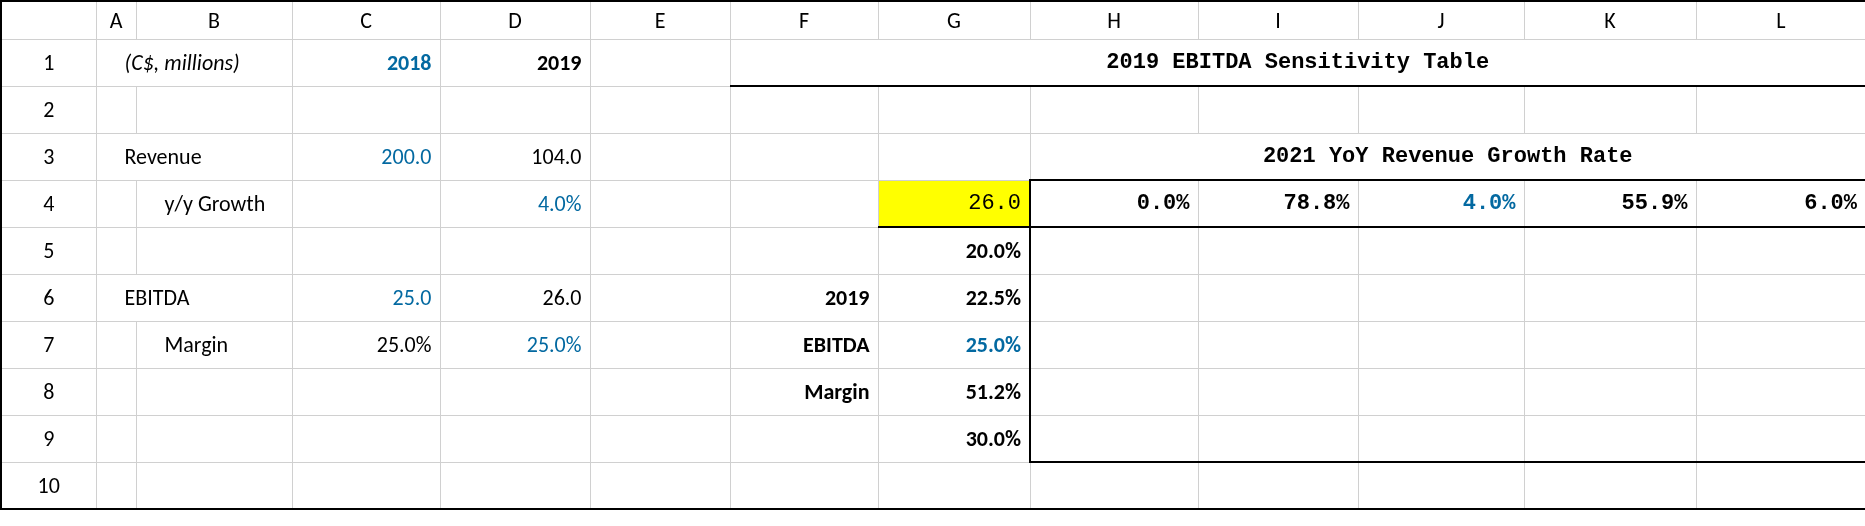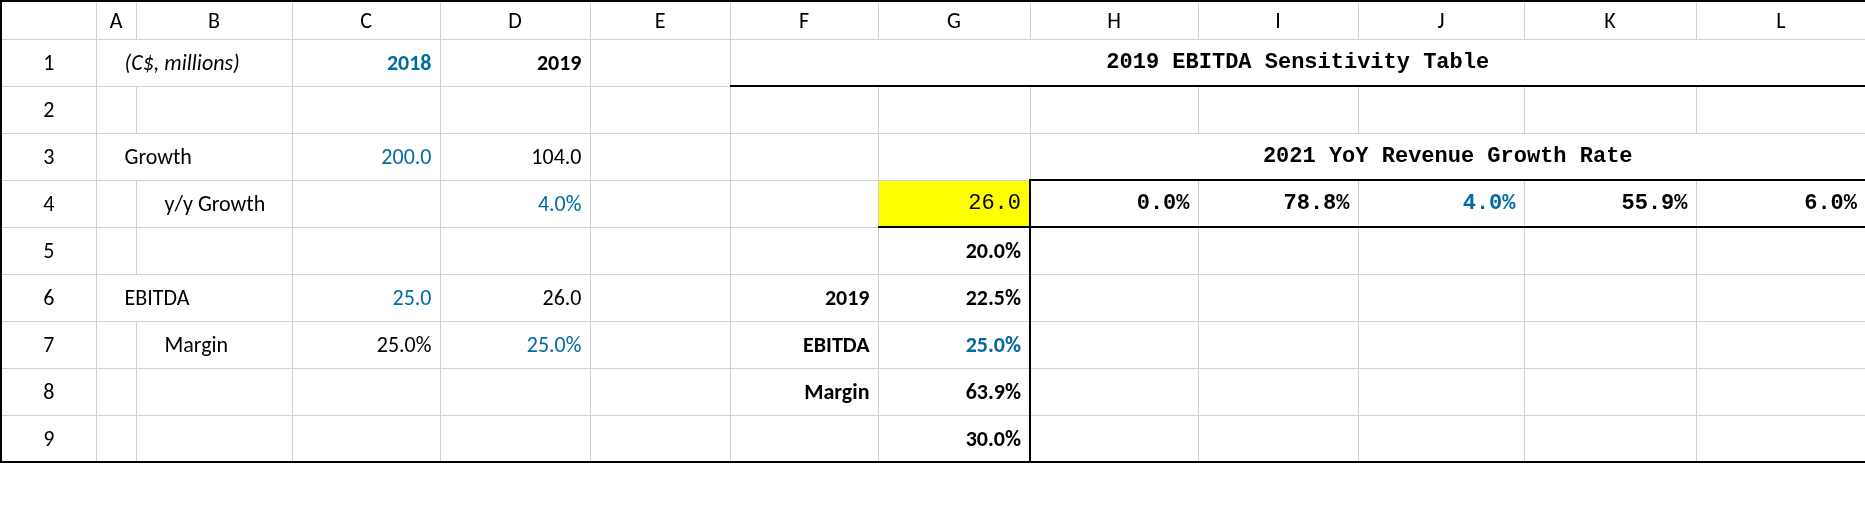--- a/index.html
+++ b/index.html
@@ -109,21 +109,21 @@
     <td></td>
     <td></td>
     <td></td>
     <td></td>
     <td></td>
     <td></td>
   </tr>
 
   <tr>
     <td class="rownum">3</td>
-    <td colspan="2" class="left">Growth</td>
+    <td colspan="2" class="left">Revenue</td>
     <td class="right blue">200.0</td>
     <td class="right">104.0</td>
     <td></td>
     <td></td>
     <td></td>
     <td colspan="5" class="center bold b-bottom-thick">2021 YoY Revenue Growth Rate</td>
   </tr>
 
   <tr>
     <td class="rownum">4</td>
@@ -189,21 +189,21 @@
   </tr>
 
   <tr>
     <td class="rownum">8</td>
     <td></td>
     <td></td>
     <td></td>
     <td></td>
     <td></td>
     <td class="right bold">Margin</td>
-    <td class="right bold b-right-thick">63.9%</td>
+    <td class="right bold b-right-thick">51.2%</td>
     <td class="b-left-thick"></td>
     <td></td>
     <td></td>
     <td></td>
     <td class="b-right-thick"></td>
   </tr>
 
   <tr>
     <td class="rownum">9</td>
     <td></td>
@@ -213,15 +213,30 @@
     <td></td>
     <td></td>
     <td class="right bold b-right-thick">30.0%</td>
     <td class="b-left-thick b-bottom-thick"></td>
     <td class="b-bottom-thick"></td>
     <td class="b-bottom-thick"></td>
     <td class="b-bottom-thick"></td>
     <td class="b-right-thick b-bottom-thick"></td>
   </tr>
 
+  <tr>
+    <td class="rownum">10</td>
+    <td></td>
+    <td></td>
+    <td></td>
+    <td></td>
+    <td></td>
+    <td></td>
+    <td></td>
+    <td></td>
+    <td></td>
+    <td></td>
+    <td></td>
+    <td></td>
+  </tr>
 
 </tbody>
   </table>
 
 </body></html>

